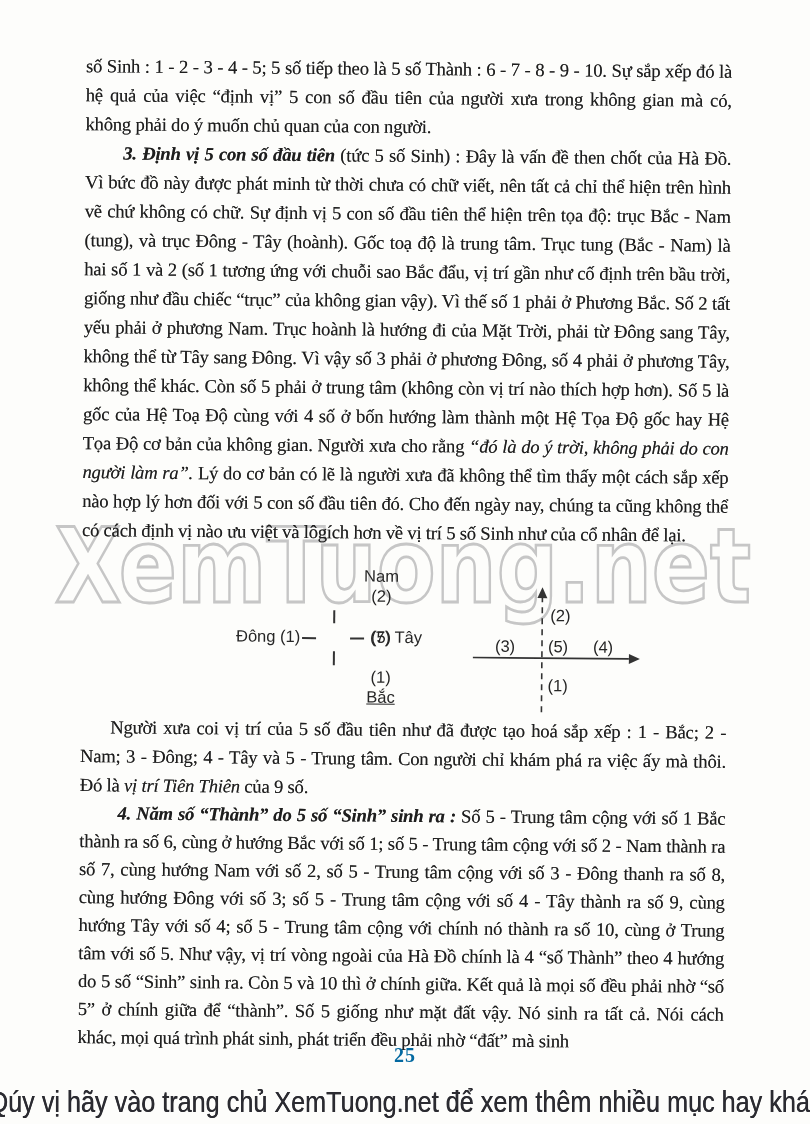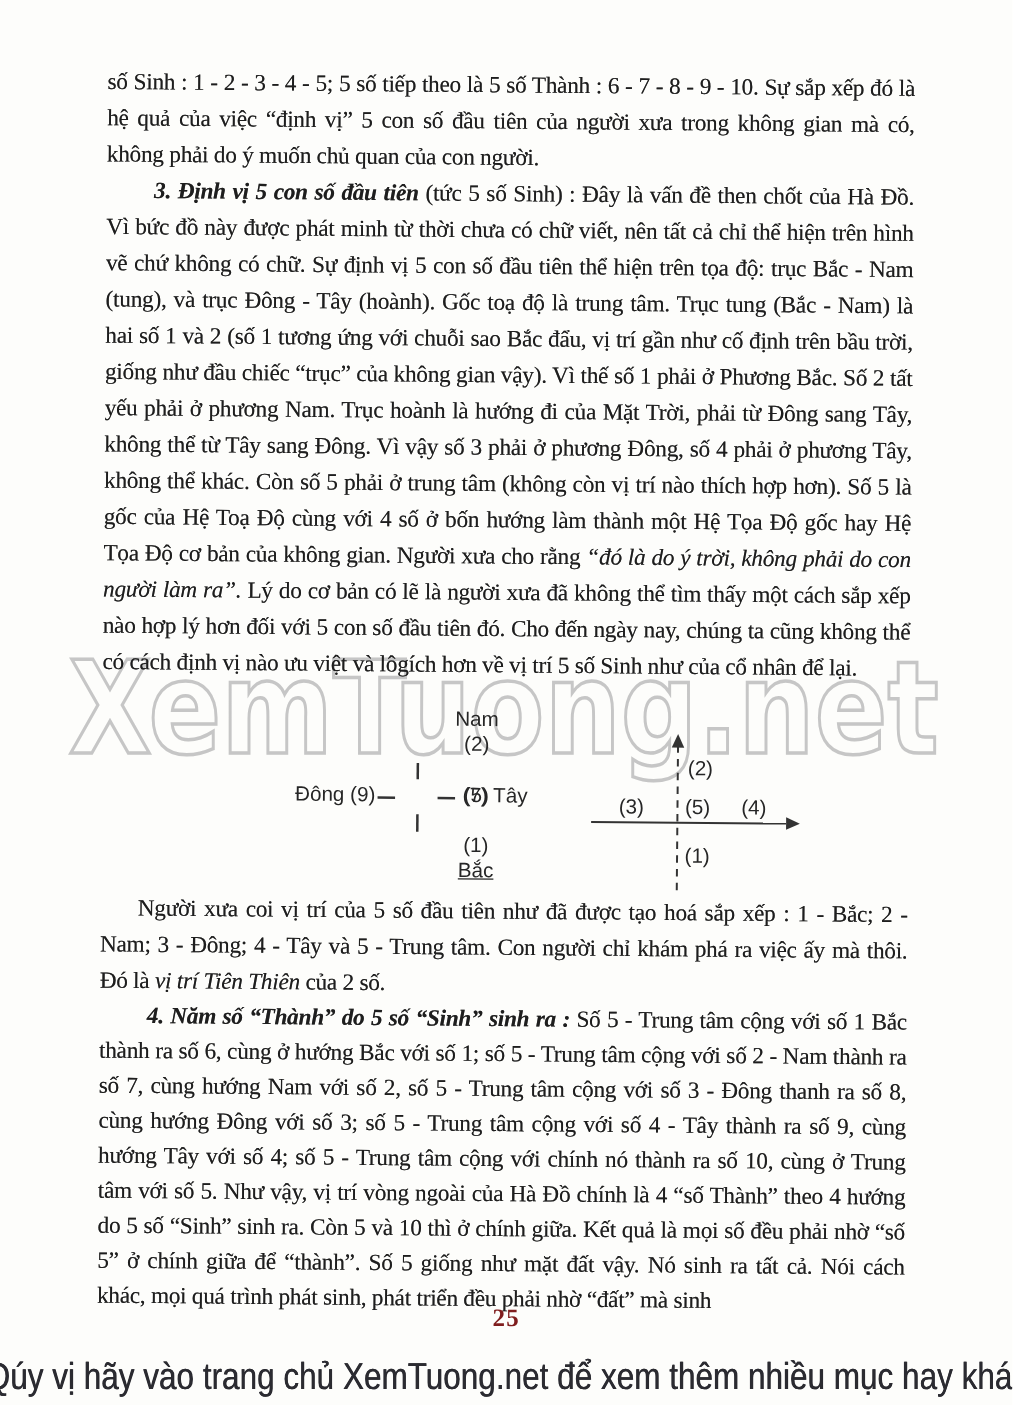--- a/index.html
+++ b/index.html
@@ -27,21 +27,21 @@
   .dg{position:absolute;white-space:nowrap;}
   .ctr{transform:translateX(-50%);margin-left:48px;}
   .vline{position:absolute;width:1.6px;background:#333;}
   .hdash{position:absolute;height:1.6px;background:#333;}
   .axis-box{position:absolute;left:372px;top:18px;width:210px;height:132px;}
   .axis-box svg{position:absolute;left:0;top:0;}
   .axis-label{position:absolute;white-space:nowrap;}
   
   .page-number{
     position:absolute;left:0;top:1044px;width:810px;text-align:center;z-index:2;
-    font-size:20px;font-weight:bold;letter-spacing:1px;color:#7f1d1d;
+    font-size:20px;font-weight:bold;letter-spacing:1px;color:#0369a1;
     font-family:"Liberation Serif","DejaVu Serif",serif;
   }
   
   .footer{
     position:absolute;left:0;bottom:0;width:810px;height:44px;z-index:3;background:#fdfdfb;
     display:flex;align-items:center;justify-content:center;
   }
   .footer-inner{
     font-family:"Liberation Sans","DejaVu Sans",sans-serif;font-size:30px;color:#2b2b31;
     white-space:nowrap;transform:scaleX(0.84);transform-origin:center;
@@ -63,21 +63,21 @@
       <p class="p0"><span>số Sinh : 1 - 2 - 3 - 4 - 5; 5 số tiếp theo là 5 số Thành : 6 - 7 - 8 - 9 - 10. Sự sắp xếp đó là hệ quả của việc “định vị” 5 con số đầu tiên của người xưa trong không gian mà có, không phải do ý muốn chủ quan của con người.</span></p>
 
       <p class="p1"><span class="bi">3. Định vị 5 con số đầu tiên</span><span> (tức 5 số Sinh) : </span><span>Đây là vấn đề then chốt của Hà Đồ. Vì bức đồ này được phát minh từ thời chưa có chữ viết, nên tất cả chỉ thể hiện trên hình vẽ chứ không có chữ. Sự định vị 5 con số đầu tiên thể hiện trên tọa độ: trục Bắc - Nam (tung), và trục Đông - Tây (hoành). Gốc toạ độ là trung tâm. Trục tung (Bắc - Nam) là hai số 1 và 2 (số 1 tương ứng với chuỗi sao Bắc đẩu, vị trí gần như cố định trên bầu trời, giống như đầu chiếc “trục” của không gian vậy). Vì thế số 1 phải ở Phương Bắc. Số 2 tất yếu phải ở phương Nam. Trục hoành là hướng đi của Mặt Trời, phải từ Đông sang Tây, không thể từ Tây sang Đông. Vì vậy số 3 phải ở phương Đông, số 4 phải ở phương Tây, không thể khác. Còn số 5 phải ở trung tâm (không còn vị trí nào thích hợp hơn). Số 5 là gốc của Hệ Toạ Độ cùng với 4 số ở bốn hướng làm thành một Hệ Tọa Độ gốc hay Hệ Tọa Độ cơ bản của không gian. Người xưa cho rằng </span><span class="it">“đó là do ý trời, không phải do con người làm ra”.</span><span> Lý do cơ bản có lẽ là người xưa đã không thể tìm thấy một cách sắp xếp nào hợp lý hơn đối với 5 con số đầu tiên đó. Cho đến ngày nay, chúng ta cũng không thể có cách định vị nào ưu việt và lôgích hơn về vị trí 5 số Sinh như của cổ nhân để lại.</span></p>
 
       <div class="diagram">
 
         <div>
           <span class="dg ctr" style="left:252px;top:0;">Nam</span>
           <span class="dg ctr" style="left:252px;top:20px;">(2)</span>
           <div class="vline" style="left:252px;top:44px;height:13px;"></div>
-          <span class="dg" style="left:155px;top:61px;">Đông (9)</span>
+          <span class="dg" style="left:155px;top:61px;">Đông (1)</span>
           <div class="hdash" style="left:221px;top:71px;width:14px;"></div>
           <span class="dg ctr" style="left:252px;top:61px;">(5)</span>
           <div class="hdash" style="left:269px;top:71px;width:14px;"></div>
           <span class="dg" style="left:289px;top:61px;">(7) Tây</span>
           <div class="vline" style="left:252px;top:85px;height:14px;"></div>
           <span class="dg ctr" style="left:252px;top:101px;">(1)</span>
           <span class="dg ctr" style="left:252px;top:121px;text-decoration:underline;">Bắc</span>
         </div>
 
         <div class="axis-box">
@@ -88,21 +88,21 @@
             <polygon points="176,67 187,72 176,77" fill="#333"></polygon>
           </svg>
           <span class="axis-label" style="left:97px;top:20px;">(2)</span>
           <span class="axis-label" style="left:42px;top:51px;">(3)</span>
           <span class="axis-label" style="left:95px;top:51px;">(5)</span>
           <span class="axis-label" style="left:140px;top:51px;">(4)</span>
           <span class="axis-label" style="left:95px;top:90px;">(1)</span>
         </div>
       </div>
 
-      <p class="p2"><span>Người xưa coi vị trí của 5 số đầu tiên như đã được tạo hoá sắp xếp : 1 - Bắc; 2 - Nam; 3 - Đông; 4 - Tây và 5 - Trung tâm. Con người chỉ khám phá ra việc ấy mà thôi. Đó là </span><span class="it">vị trí Tiên Thiên</span><span> của 2 số.</span></p>
+      <p class="p2"><span>Người xưa coi vị trí của 5 số đầu tiên như đã được tạo hoá sắp xếp : 1 - Bắc; 2 - Nam; 3 - Đông; 4 - Tây và 5 - Trung tâm. Con người chỉ khám phá ra việc ấy mà thôi. Đó là </span><span class="it">vị trí Tiên Thiên</span><span> của 9 số.</span></p>
 
       <p class="p3"><span class="bi">4. Năm số “Thành” do 5 số “Sinh” sinh ra :</span><span> Số 5 - Trung tâm cộng với số 1 Bắc thành ra số 6, cùng ở hướng Bắc với số 1; số 5 - Trung tâm cộng với số 2 - Nam thành ra số 7, cùng hướng Nam với số 2, số 5 - Trung tâm cộng với số 3 - Đông thanh ra số 8, cùng hướng Đông với số 3; số 5 - Trung tâm cộng với số 4 - Tây thành ra số 9, cùng hướng Tây với số 4; số 5 - Trung tâm cộng với chính nó thành ra số 10, cùng ở Trung tâm với số 5. Như vậy, vị trí vòng ngoài của Hà Đồ chính là 4 “số Thành” theo 4 hướng do 5 số “Sinh” sinh ra. Còn 5 và 10 thì ở chính giữa. Kết quả là mọi số đều phải nhờ “số 5” ở chính giữa để “thành”. Số 5 giống như mặt đất vậy. Nó sinh ra tất cả. Nói cách khác, mọi quá trình phát sinh, phát triển đều phải nhờ “đất” mà sinh</span></p>
 
     </div>
   </div>
 
   <div class="page-number">25</div>
 
   <div class="footer">
     <div class="footer-inner"><span>Qúy vị hãy vào trang chủ </span><span>XemTuong.net</span><span> để xem thêm nhiều mục hay khác</span></div>

